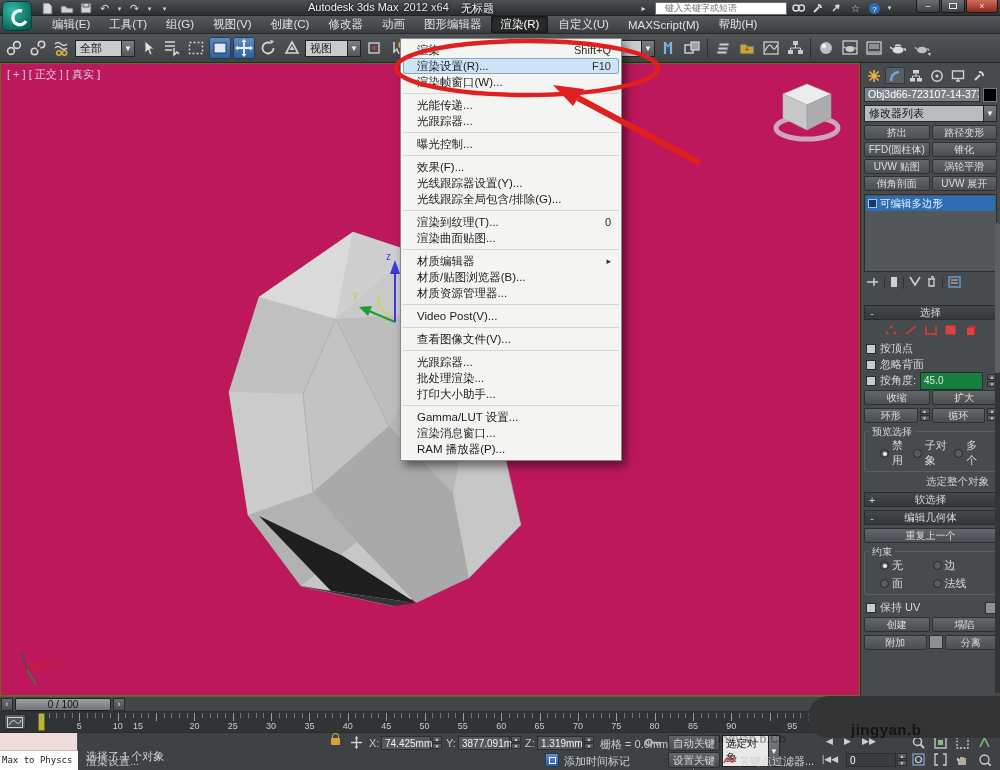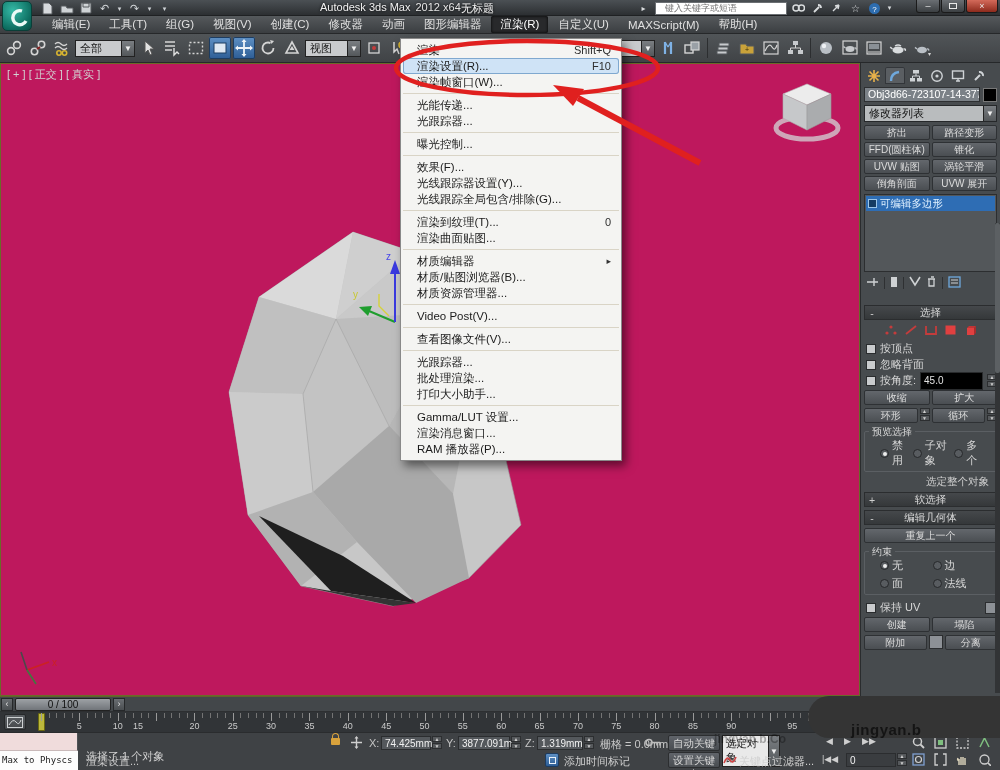--- a/index.html
+++ b/index.html
@@ -7,21 +7,21 @@
   .root{position:relative;width:1000px;height:770px;overflow:hidden;background:#3f4245;
         font-family:"Liberation Sans","DejaVu Sans",sans-serif;color:#d8d8d8;font-size:11px;}
 
   
   .titlebar{position:relative;height:16px;background:linear-gradient(#4b5054,#2c2f32);border-bottom:1px solid #1f2123;}
   .logo{position:absolute;left:2px;top:1px;width:30px;height:30px;z-index:31;border-radius:5px;
         background:radial-gradient(circle at 35% 30%,#35b9a6,#0d6d60 70%,#084c42);border:1px solid #0a3f38;
         display:flex;align-items:center;justify-content:center;}
   .qat{position:absolute;left:40px;top:1px;display:flex;gap:4px;align-items:center;height:14px;}
   .qat-ic{width:15px;height:13px;display:flex;align-items:center;justify-content:center;color:#cfd3d6;font-size:11px;line-height:1;}
-  .title-text{position:absolute;left:320px;top:1px;font-size:11px;color:#f2f2f2;white-space:nowrap;text-shadow:0 0 3px #000;}
+  .title-text{position:absolute;left:308px;top:1px;font-size:11px;color:#f2f2f2;white-space:nowrap;text-shadow:0 0 3px #000;}
   .title-ver{color:#e6e6e6;margin-left:5px;}
   .doc-title{position:absolute;left:461px;top:1px;font-size:11px;color:#fafafa;text-shadow:0 0 3px #000;}
   .search-group{position:absolute;left:636px;top:1px;display:flex;align-items:center;gap:4px;height:14px;}
   .search-input{width:132px;height:13px;border:1px solid #6b6f73;background:#fff;font-size:9px;color:#333;padding:0 9px;font-family:inherit;}
   .sg-ic{width:15px;height:13px;display:flex;align-items:center;justify-content:center;color:#d9dcde;font-size:10px;}
   .winbtns{position:absolute;right:2px;top:0;display:flex;gap:1px;}
   .winbtn{width:24px;height:13px;border:1px solid #1b1b1b;border-top:none;background:linear-gradient(#6a6e72,#3c4043);
           display:flex;align-items:center;justify-content:center;color:#e8e8e8;font-size:9px;line-height:1;border-radius:0 0 3px 3px;}
   .winbtn.close{width:32px;background:linear-gradient(#d36a5a,#8d2a1c);}
 
@@ -73,21 +73,21 @@
   .sicon{width:9px;height:9px;background:#163c63;border:1px solid #9cc6e8;flex:0 0 auto;}
   .stacktools{display:flex;align-items:center;gap:5px;height:15px;padding:0 2px;color:#cfd2d4;}
   .st-sep{width:1px;height:12px;background:#2e3032;}
   .rollout-h{height:15px;background:linear-gradient(#45484b,#35383a);border:1px solid #2b2d2f;display:flex;
              align-items:center;color:#dadada;font-size:10.5px;}
   .rollout-h .pm{width:14px;text-align:center;color:#cfcfcf;}
   .rollout-h .rt{flex:1;text-align:center;padding-right:14px;}
   .subobj{display:flex;gap:6px;align-items:center;justify-content:center;height:16px;}
   .chk-row{display:flex;align-items:center;gap:4px;height:13px;padding-left:2px;}
   .chk{width:10px;height:10px;background:#c9cbcd;border:1px solid #2a2c2e;flex:0 0 auto;}
-  .field{background:#000000;border:1px solid #292b2d;color:#e2e2e2;height:18px;font-size:10px;padding:0 3px;display:flex;align-items:center;}
+  .field{background:#15803d;border:1px solid #292b2d;color:#e2e2e2;height:18px;font-size:10px;padding:0 3px;display:flex;align-items:center;}
   .spin{width:10px;display:flex;flex-direction:column;gap:1px;}
   .spin i{height:6px;background:#56595c;border:1px solid #2c2e30;font-style:normal;font-size:5px;line-height:4px;text-align:center;color:#d0d0d0;}
   .row2{display:flex;gap:2px;}
   .row2 .btn{flex:1;}
   .grpbox{border:1px solid #5b5f63;margin-top:5px;padding:6px 15px 3px;position:relative;border-radius:2px;}
   .grplegend{position:absolute;top:-7px;left:4px;background:#474b4e;padding:0 3px;font-size:10px;color:#d6d6d6;}
   .radio{width:9px;height:9px;border-radius:50%;background:#585c60;border:1px solid #26282a;position:relative;flex:0 0 auto;}
   .radio.on::after{content:"";position:absolute;left:2px;top:2px;width:4px;height:4px;border-radius:50%;background:#ededed;}
   .rrow{display:flex;align-items:center;gap:3px;}
   .status-right{text-align:right;padding-right:8px;color:#d0d0d0;font-size:10.5px;}

